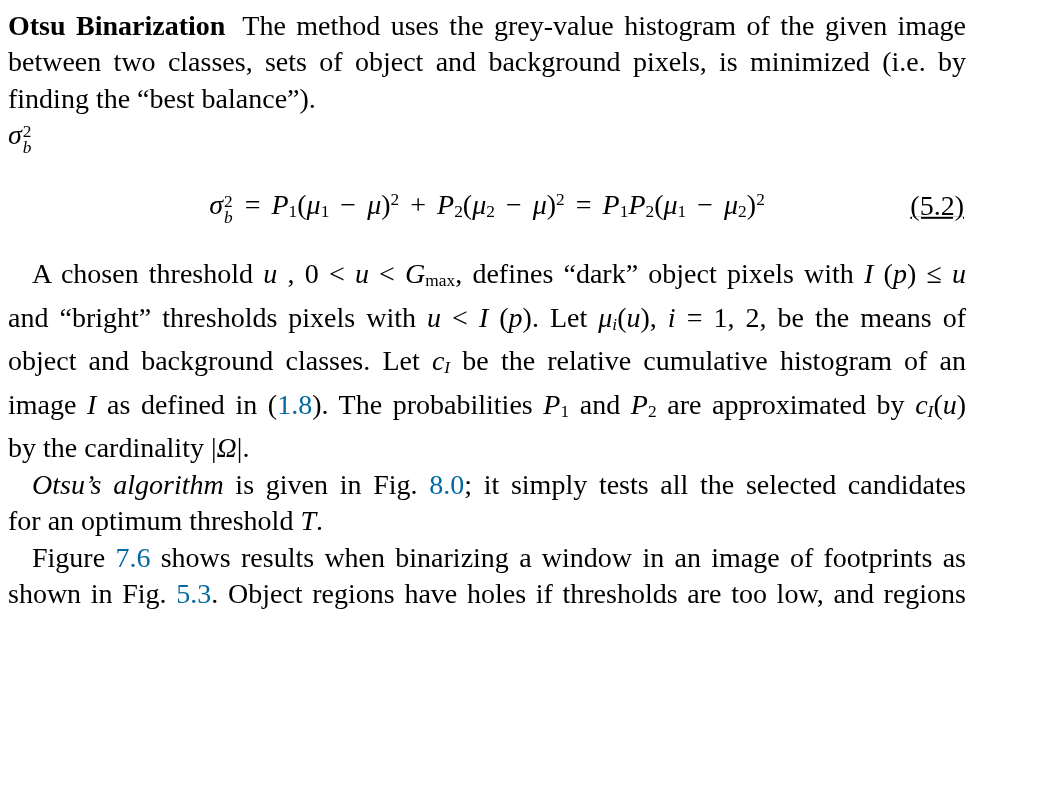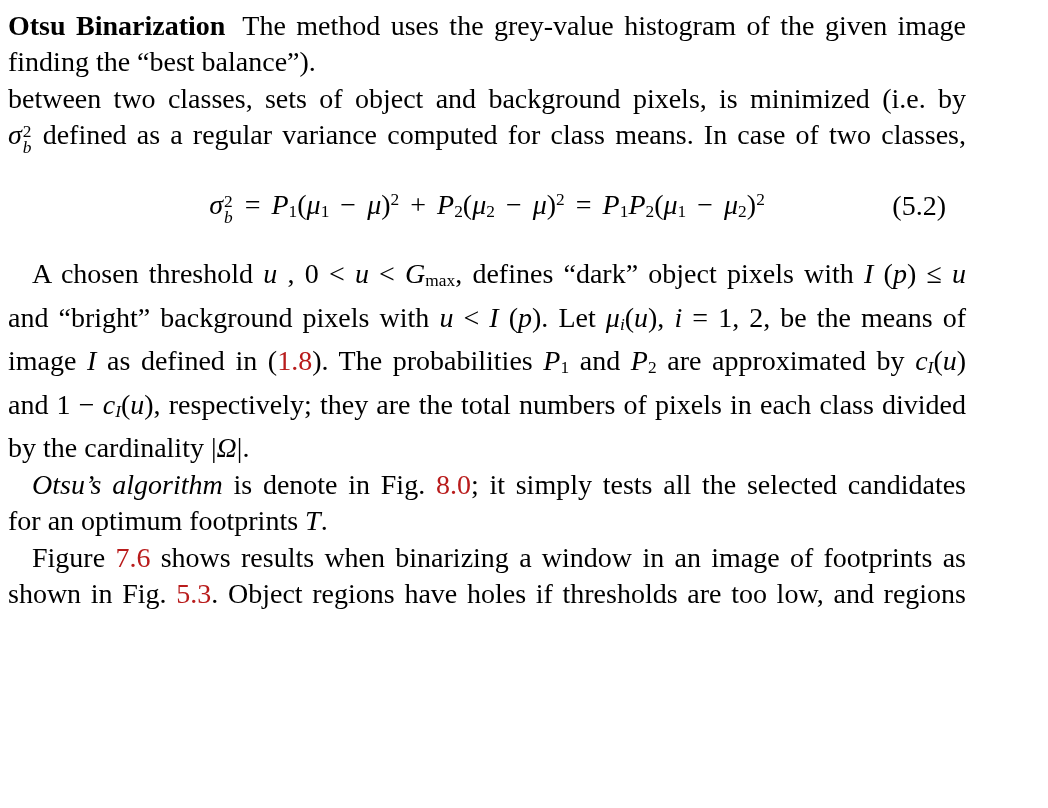--- a/index.html
+++ b/index.html
@@ -15,64 +15,64 @@
   }
   .line{
     text-align:justify;
     text-align-last:justify;
     text-justify:inter-word;
   }
   .line.last{text-align-last:left;}
   .line.indent{text-indent:24px;}
   .bd{font-weight:bold;}
   .it{font-style:italic;}
-  .lk{color:#b91c1c;cursor:pointer;}
+  .lk{color:#0369a1;cursor:pointer;}
   .gap{display:inline-block;width:17px;}
   .sb{font-size:0.62em;vertical-align:-0.18em;letter-spacing:0;}
   .isb{font-size:0.62em;vertical-align:-0.18em;font-style:italic;}
   .sp{font-size:0.62em;vertical-align:0.5em;}
   .ss{
     display:inline-flex;flex-direction:column;align-items:flex-start;
     font-size:0.62em;line-height:0.92;vertical-align:0.4em;margin:0 1px;
   }
   .ss-t{font-style:normal;display:block;}
   .ss-b{font-style:italic;display:block;}
   .eqrow{
     position:relative;height:100px;
     display:flex;align-items:center;justify-content:center;
   }
   .eqbody{word-spacing:4px;white-space:nowrap;}
-  .eqnum{position:absolute;right:20px;top:50%;transform:translateY(-50%);}
+  .eqnum{position:absolute;right:2px;top:50%;transform:translateY(-50%);text-decoration:underline;}
 </style>
 </head>
 <body>
 
 <main class="page">
   <section id="flow-top">
       <div class="line"><span class="bd">Otsu Binarization</span><span class="gap"></span><span>The method uses the grey-value histogram of the given image</span></div>
+      <div class="line"><span>between two classes, sets of object and background pixels, is minimized (i.e. by</span></div>
       <div class="line last"><span>finding the “best balance”).</span></div>
-      <div class="line"><span>between two classes, sets of object and background pixels, is minimized (i.e. by</span></div>
       <div class="line"><span class="it">σ</span><span class="ss">
           <span class="ss-t">2</span>
           <span class="ss-b">b</span>
-        </span><span> defined as a regular variance computed for class means. In case of two classes,</span></div>
+        </span></div>
     </section>
 
   <div class="eqrow">
     <span class="eqbody" id="eqbody"><span class="it">σ</span><span class="ss">
           <span class="ss-t">2</span>
           <span class="ss-b">b</span>
         </span><span> = </span><span class="it">P</span><span class="sb">1</span><span>(</span><span class="it">μ</span><span class="sb">1</span><span> − </span><span class="it">μ</span><span>)</span><span class="sp">2</span><span> + </span><span class="it">P</span><span class="sb">2</span><span>(</span><span class="it">μ</span><span class="sb">2</span><span> − </span><span class="it">μ</span><span>)</span><span class="sp">2</span><span> = </span><span class="it">P</span><span class="sb">1</span><span class="it">P</span><span class="sb">2</span><span>(</span><span class="it">μ</span><span class="sb">1</span><span> − </span><span class="it">μ</span><span class="sb">2</span><span>)</span><span class="sp">2</span></span>
     <span class="eqnum">(5.2)</span>
   </div>
 
   <section id="flow-bottom">
       <div class="line indent"><span>A chosen threshold </span><span class="it">u</span><span> , 0 &lt; </span><span class="it">u</span><span> &lt; </span><span class="it">G</span><span class="sb">max</span><span>, defines “dark” object pixels with </span><span class="it">I</span><span> (</span><span class="it">p</span><span>) ≤ </span><span class="it">u</span></div>
-      <div class="line"><span>and “bright” background pixels with </span><span class="it">u</span><span> &lt; </span><span class="it">I</span><span> (</span><span class="it">p</span><span>). Let </span><span class="it">μ</span><span class="isb">i</span><span>(</span><span class="it">u</span><span>), </span><span class="it">i</span><span> = 1, 2, be the means of</span></div>
+      <div class="line"><span>and “bright” thresholds pixels with </span><span class="it">u</span><span> &lt; </span><span class="it">I</span><span> (</span><span class="it">p</span><span>). Let </span><span class="it">μ</span><span class="isb">i</span><span>(</span><span class="it">u</span><span>), </span><span class="it">i</span><span> = 1, 2, be the means of</span></div>
+      <div class="line"><span>object and background classes. Let </span><span class="it">c</span><span class="isb">I</span><span> be the relative cumulative histogram of an</span></div>
       <div class="line"><span>image </span><span class="it">I</span><span> as defined in (</span><span class="lk">1.8</span><span>). The probabilities </span><span class="it">P</span><span class="sb">1</span><span> and </span><span class="it">P</span><span class="sb">2</span><span> are approximated by </span><span class="it">c</span><span class="isb">I</span><span>(</span><span class="it">u</span><span>)</span></div>
-      <div class="line"><span>and 1 − </span><span class="it">c</span><span class="isb">I</span><span>(</span><span class="it">u</span><span>), respectively; they are the total numbers of pixels in each class divided</span></div>
       <div class="line last"><span>by the cardinality |</span><span class="it">Ω</span><span>|.</span></div>
-      <div class="line indent"><span class="it">Otsu’s algorithm</span><span> is denote in Fig. </span><span class="lk">8.0</span><span>; it simply tests all the selected candidates</span></div>
-      <div class="line last"><span>for an optimum footprints </span><span class="it">T</span><span>.</span></div>
+      <div class="line indent"><span class="it">Otsu’s algorithm</span><span> is given in Fig. </span><span class="lk">8.0</span><span>; it simply tests all the selected candidates</span></div>
+      <div class="line last"><span>for an optimum threshold </span><span class="it">T</span><span>.</span></div>
       <div class="line indent"><span>Figure </span><span class="lk">7.6</span><span> shows results when binarizing a window in an image of footprints as</span></div>
       <div class="line"><span>shown in Fig. </span><span class="lk">5.3</span><span>. Object regions have holes if thresholds are too low, and regions</span></div>
     </section>
 </main>
 
 </body></html>

